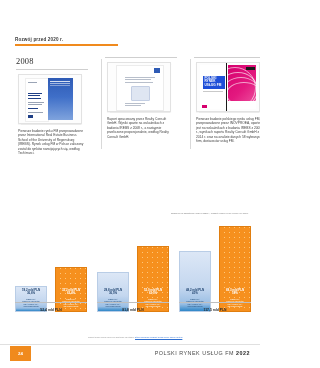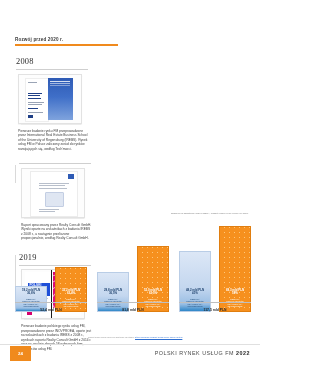--- a/index.html
+++ b/index.html
@@ -21,21 +21,21 @@
     font-size:4.6px;font-weight:700;letter-spacing:.15px;color:#3b3b3b;
     white-space:nowrap;
   }
   .section-rule{
     margin-top:2.2px;height:1.4px;width:103px;background:#f08a1d;
   }
 
   
   .cols{
     position:absolute;left:15px;top:57px;width:236px;height:150px;
-    display:flex;gap:12px;flex-direction:column;
+    display:flex;gap:12px;
   }
   .col{width:78px;position:relative;padding-right:1px;}
   .col + .col{padding-left:3px;}
   .col-sep{
     position:absolute;left:0;top:2px;bottom:58px;width:1px;background:#d9d9d9;
   }
   .year{
     font-size:8.4px;font-weight:400;color:#2d2d2d;letter-spacing:.2px;
     line-height:10px;margin:0 0 2px 1px;
     font-family:"Liberation Serif", serif;
@@ -197,21 +197,20 @@
           <div class="map"></div>
           <div class="ln" style="top:37px;width:20px;"></div>
           <div class="ln" style="top:39.5px;width:16px;"></div>
         </div>
       </div>
       <div class="body-txt">Raport opracowany przez Realty Consult GmbH. Wyniki oparte na wskaźnikach z badania IREBS z 2008 r., a następnie przeliczone proporcjonalnie, według Realty Consult GmbH.</div>
     </div>
 
     <div class="col">
       <div class="col-sep"></div>
-      <div class="year">2019</div>
       <div class="year-rule"></div>
       <div class="cover">
         <div class="cov3-bg"></div>
         <div class="cov3-mag">
           <div class="sw" style="left:-14px;top:2px;width:40px;height:40px;"></div>
           <div class="sw" style="left:-10px;top:7px;width:38px;height:34px;"></div>
           <div class="sw" style="left:-6px;top:12px;width:36px;height:28px;"></div>
           <div class="sw" style="left:-2px;top:17px;width:34px;height:22px;"></div>
         </div>
         <div class="cov3-top"></div>

